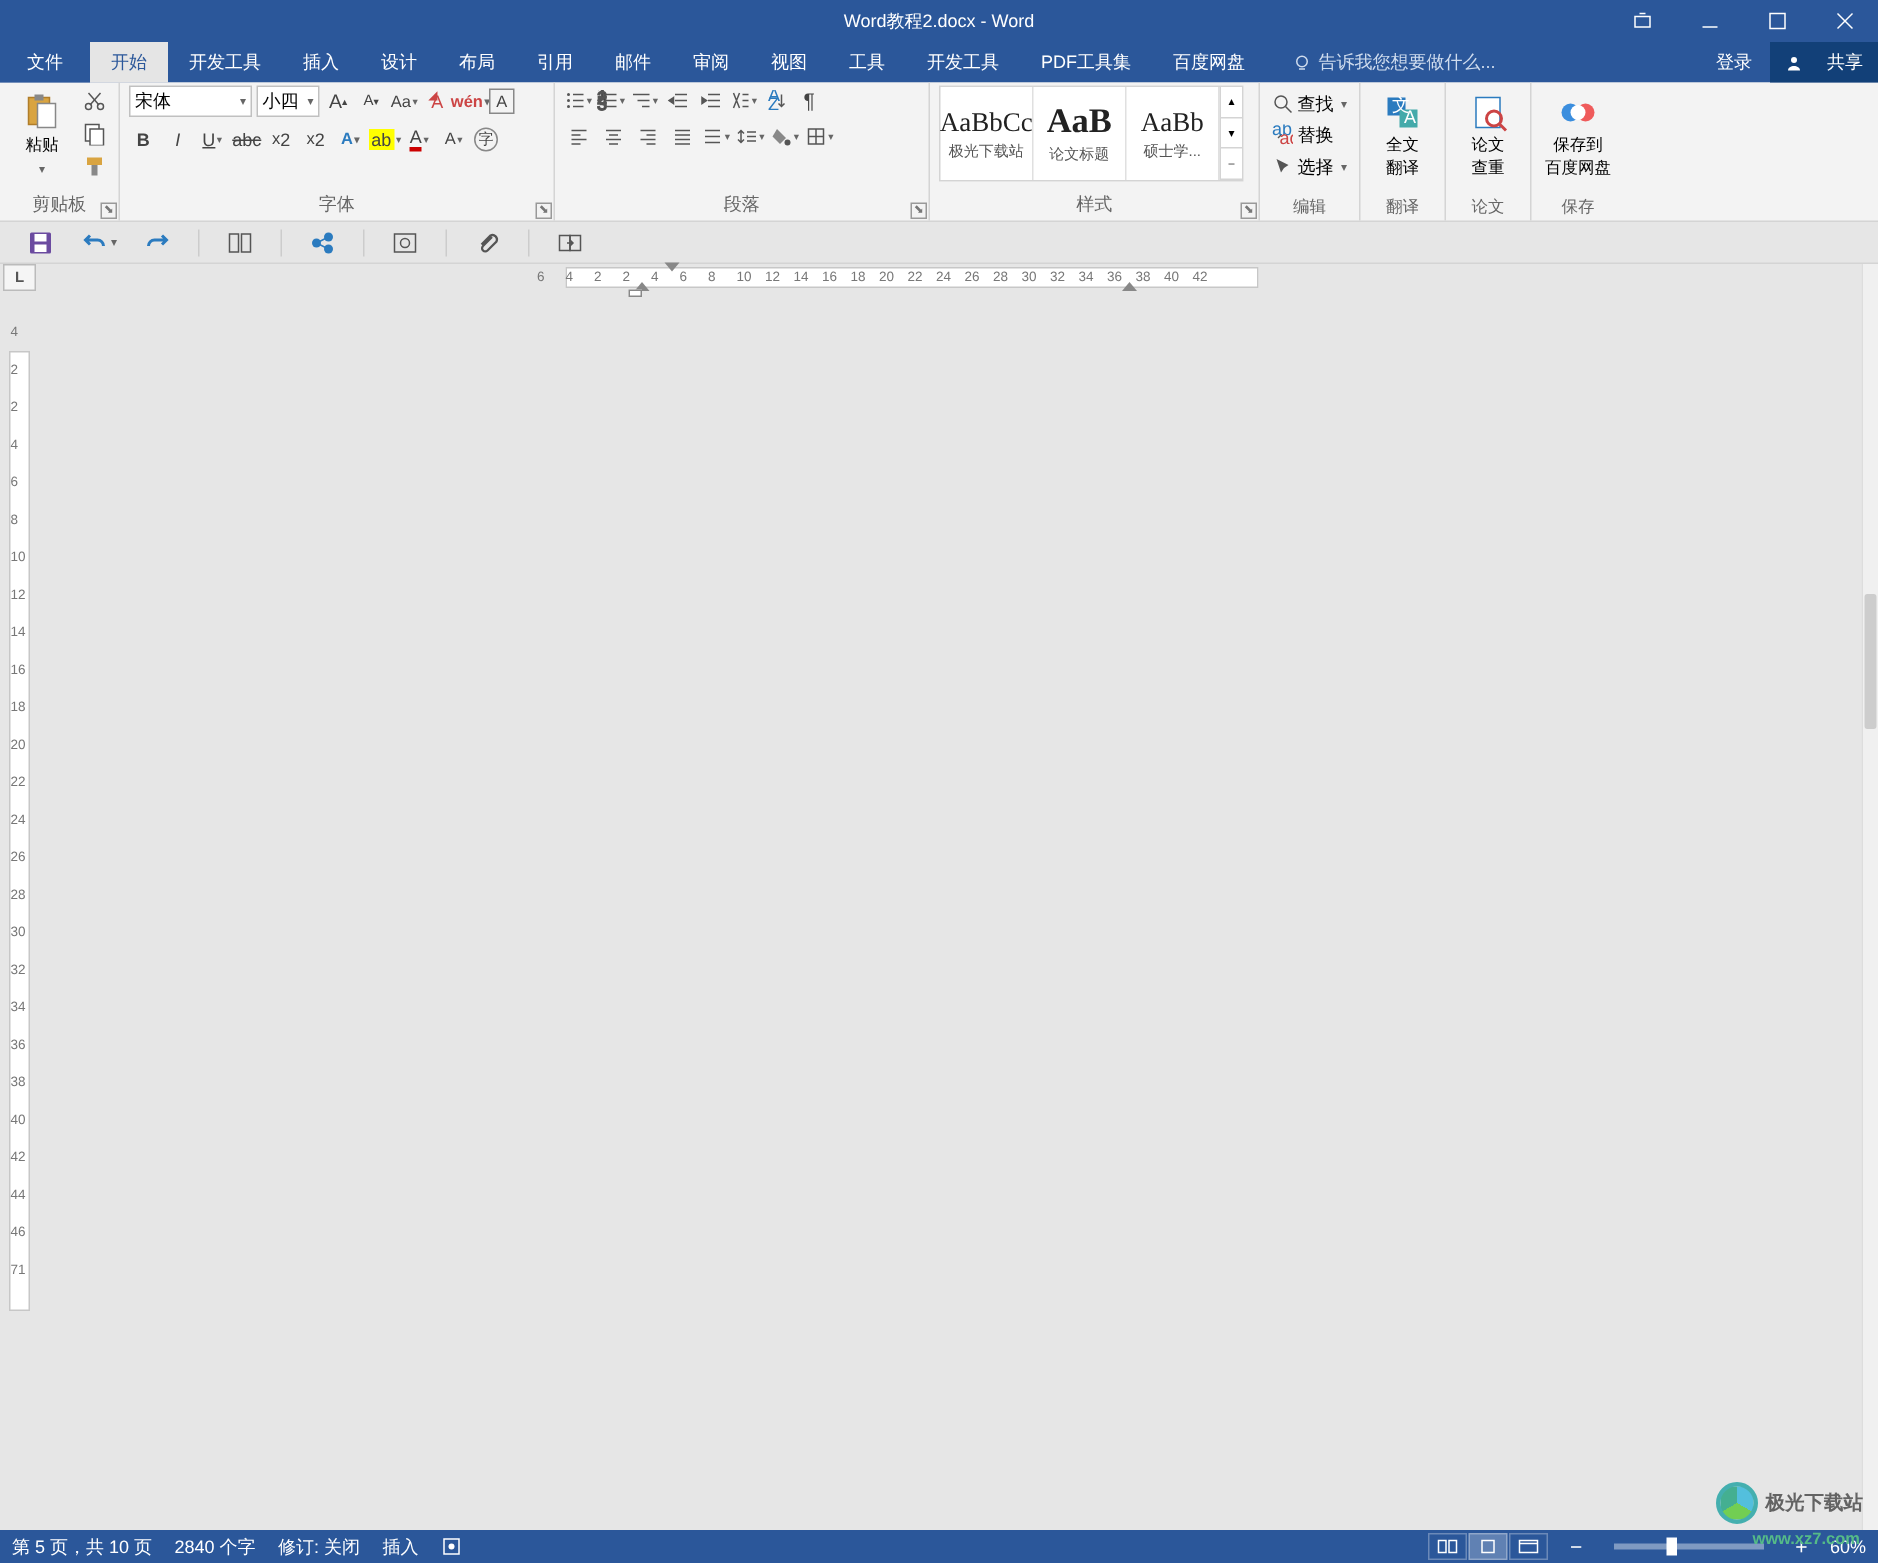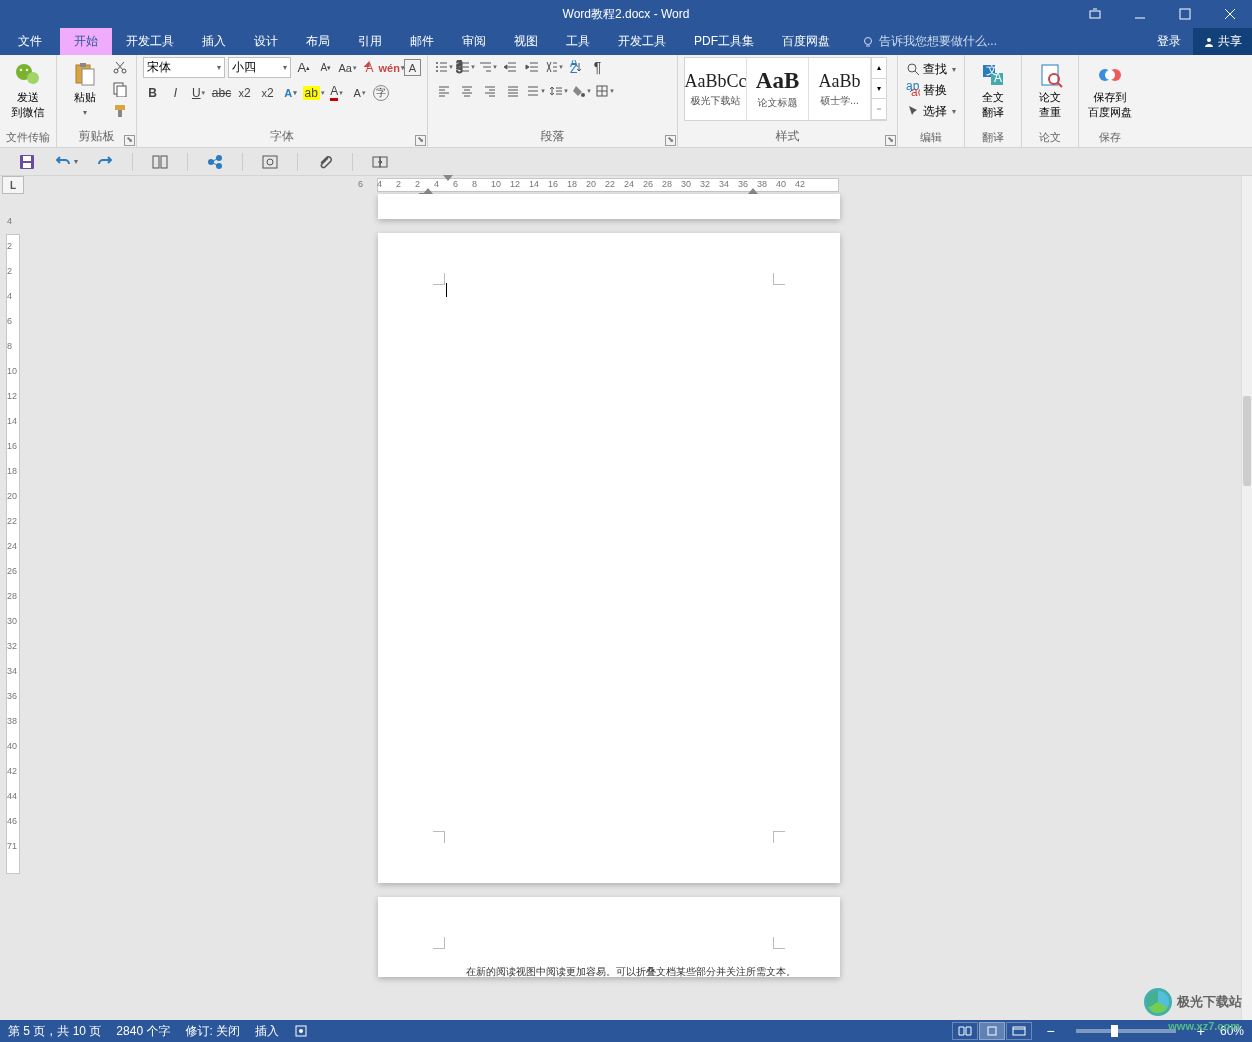--- a/index.html
+++ b/index.html
@@ -4,27 +4,27 @@
 <style>
 *{box-sizing:border-box;margin:0;padding:0;font-family:"Microsoft YaHei","Segoe UI",sans-serif;font-size:12px;user-select:none}
 body{background:#e6e6e6;width:1252px;height:1042px;overflow:hidden;position:relative}
 .titlebar{height:28px;background:#2b579a;color:#fff;display:flex;align-items:center;position:relative}
 .title-text{position:absolute;left:50%;transform:translateX(-50%);font-size:12px}
 .win-controls{position:absolute;right:0;display:flex;height:28px}
 .win-btn{width:45px;display:flex;align-items:center;justify-content:center;color:#fff;font-size:13px}
 .win-btn svg{width:12px;height:12px;stroke:#fff;fill:none;stroke-width:1}
 .tabbar{height:27px;background:#2b579a;color:#fff;display:flex;align-items:stretch}
 .tab{padding:0 14px;display:flex;align-items:center;font-size:12px;color:#fff}
-.tab.active{background:#f0abfc;color:#2b579a}
+.tab.active{background:#e5e5e5;color:#2b579a}
 .tab.file{background:#2b579a;color:#fff;padding:0 18px}
 .search-hint{display:flex;align-items:center;color:#cfdcee;padding-left:18px;gap:5px}
 .bulb{width:12px;height:12px}
 .login-area{margin-left:auto;display:flex;align-items:center}
 .login{padding:0 12px;color:#fff}
-.share{background:#124078;padding:0 10px;height:100%;display:flex;align-items:center;gap:3px}
+.share{background:#124078;padding:0 10px;height:100%;display:flex;align-items:center;gap:16px}
 .ribbon{height:93px;background:#f3f3f3;border-bottom:1px solid #d4d4d4;display:flex;align-items:stretch}
 .group{border-right:1px solid #d4d4d4;padding:2px 6px 0 6px;display:flex;flex-direction:column;justify-content:space-between}
 .group-body{display:flex;align-items:flex-start;gap:3px;flex:1}
 .group-label{text-align:center;font-size:11px;color:#666;padding-bottom:2px;position:relative}
 .group-label .dlg{position:absolute;right:-5px;bottom:1px;width:11px;height:11px;border:1px solid #999;font-size:8px;line-height:8px;color:#777;text-align:center}
 .big-btn{display:flex;flex-direction:column;align-items:center;justify-content:center;width:44px;padding-top:4px;gap:2px}
 .big-btn .ico{width:28px;height:28px;display:flex;align-items:center;justify-content:center}
 .big-btn span{font-size:11px;text-align:center;line-height:13px;white-space:nowrap}
 .small-col{display:flex;flex-direction:column;gap:2px;justify-content:center}
 .small-btn{width:20px;height:20px;display:flex;align-items:center;justify-content:center}
@@ -146,37 +146,20 @@
           <circle cx="6" cy="4" r="2"></circle>
           <path d="M2 11c0-2 2-3 4-3s4 1 4 3z"></path>
         </svg>
       <span>共享</span>
     </div>
   </div>
 </div>
 
 <div class="ribbon">
 
-  <div class="group">
-    <div class="group-body">
-      <div class="big-btn">
-        <div class="ico">
-            <svg viewBox="0 0 28 28">
-              <circle cx="10" cy="11" r="8" fill="#7bb32e"></circle>
-              <circle cx="19" cy="17" r="6" fill="#a0d468"></circle>
-              <circle cx="7" cy="9" r="1.2" fill="#fff"></circle>
-              <circle cx="13" cy="9" r="1.2" fill="#fff"></circle>
-            </svg>
-          </div>
-        <span>发送</span>
-          <span>到微信</span>
-      </div>
-    </div>
-    <div class="group-label">文件传输</div>
-  </div>
 
   <div class="group">
     <div class="group-body">
       <div class="big-btn">
         <div class="ico">
             <svg viewBox="0 0 28 28">
               <rect x="5" y="4" width="14" height="18" fill="#d9a441" stroke="#b07d2a"></rect>
               <rect x="11" y="8" width="12" height="16" fill="#fff" stroke="#888"></rect>
               <rect x="9" y="2" width="6" height="4" fill="#888"></rect>
             </svg>
@@ -210,21 +193,21 @@
     <div class="group-label"><span>剪贴板</span><span class="dlg">⬊</span></div>
   </div>
 
   <div class="group" style="min-width:290px">
     <div class="group-body" style="flex-direction:column;gap:0">
       <div class="font-row">
         <div class="combo" style="width:82px">
             <span class="cv">宋体</span>
             <span class="dd">▾</span>
           </div>
-        <div class="combo" style="width:63px">
+        <div class="combo" style="width:42px">
             <span class="cv">小四</span>
             <span class="dd">▾</span>
           </div>
         <div class="fbtn" style="font-size:13px">A<sup style="font-size:7px">▴</sup></div>
         <div class="fbtn" style="font-size:10px">A<sup style="font-size:7px">▾</sup></div>
         <div class="fbtn split">Aa</div>
         <div class="fbtn" style="color:#c44">
             <span style="position:relative">A<span style="position:absolute;left:-2px;top:-2px;font-size:8px;color:#c44">◢</span></span>
           </div>
         <div class="fbtn split" style="color:#c44;font-weight:bold">wén</div>
@@ -597,35 +580,20 @@
       <span class="vruler-num" style="top: 447px;">32</span>
       <span class="vruler-num" style="top: 472px;">34</span>
       <span class="vruler-num" style="top: 497px;">36</span>
       <span class="vruler-num" style="top: 522px;">38</span>
       <span class="vruler-num" style="top: 547px;">40</span>
       <span class="vruler-num" style="top: 572px;">42</span>
       <span class="vruler-num" style="top: 597px;">44</span>
       <span class="vruler-num" style="top: 622px;">46</span>
       <span class="vruler-num" style="top: 647px;">71</span>
     </div>
-  <div class="pages">
-    <div class="page top"></div>
-    <div class="page main">
-      <div class="crop tl" style="top:40px;left:55px"></div>
-      <div class="crop tr" style="top:40px;right:55px"></div>
-      <div class="crop bl" style="bottom:40px;left:55px"></div>
-      <div class="crop br" style="bottom:40px;right:55px"></div>
-      <div class="cursor-line" style="top:50px;left:68px"></div>
-    </div>
-    <div class="page bottom">
-      <div class="crop tl" style="top:40px;left:55px"></div>
-      <div class="crop tr" style="top:40px;right:55px"></div>
-      <div class="doc-text" style="top:68px;left:88px">在新的阅读视图中阅读更加容易。可以折叠文档某些部分并关注所需文本。</div>
-    </div>
-  </div>
 </div>
 
 <div class="vscroll">
     <div class="thumb"></div>
   </div>
 
 <div class="statusbar">
   <div class="sitem">第 5 页，共 10 页</div>
   <div class="sitem">2840 个字</div>
   <div class="sitem">修订: 关闭</div>

